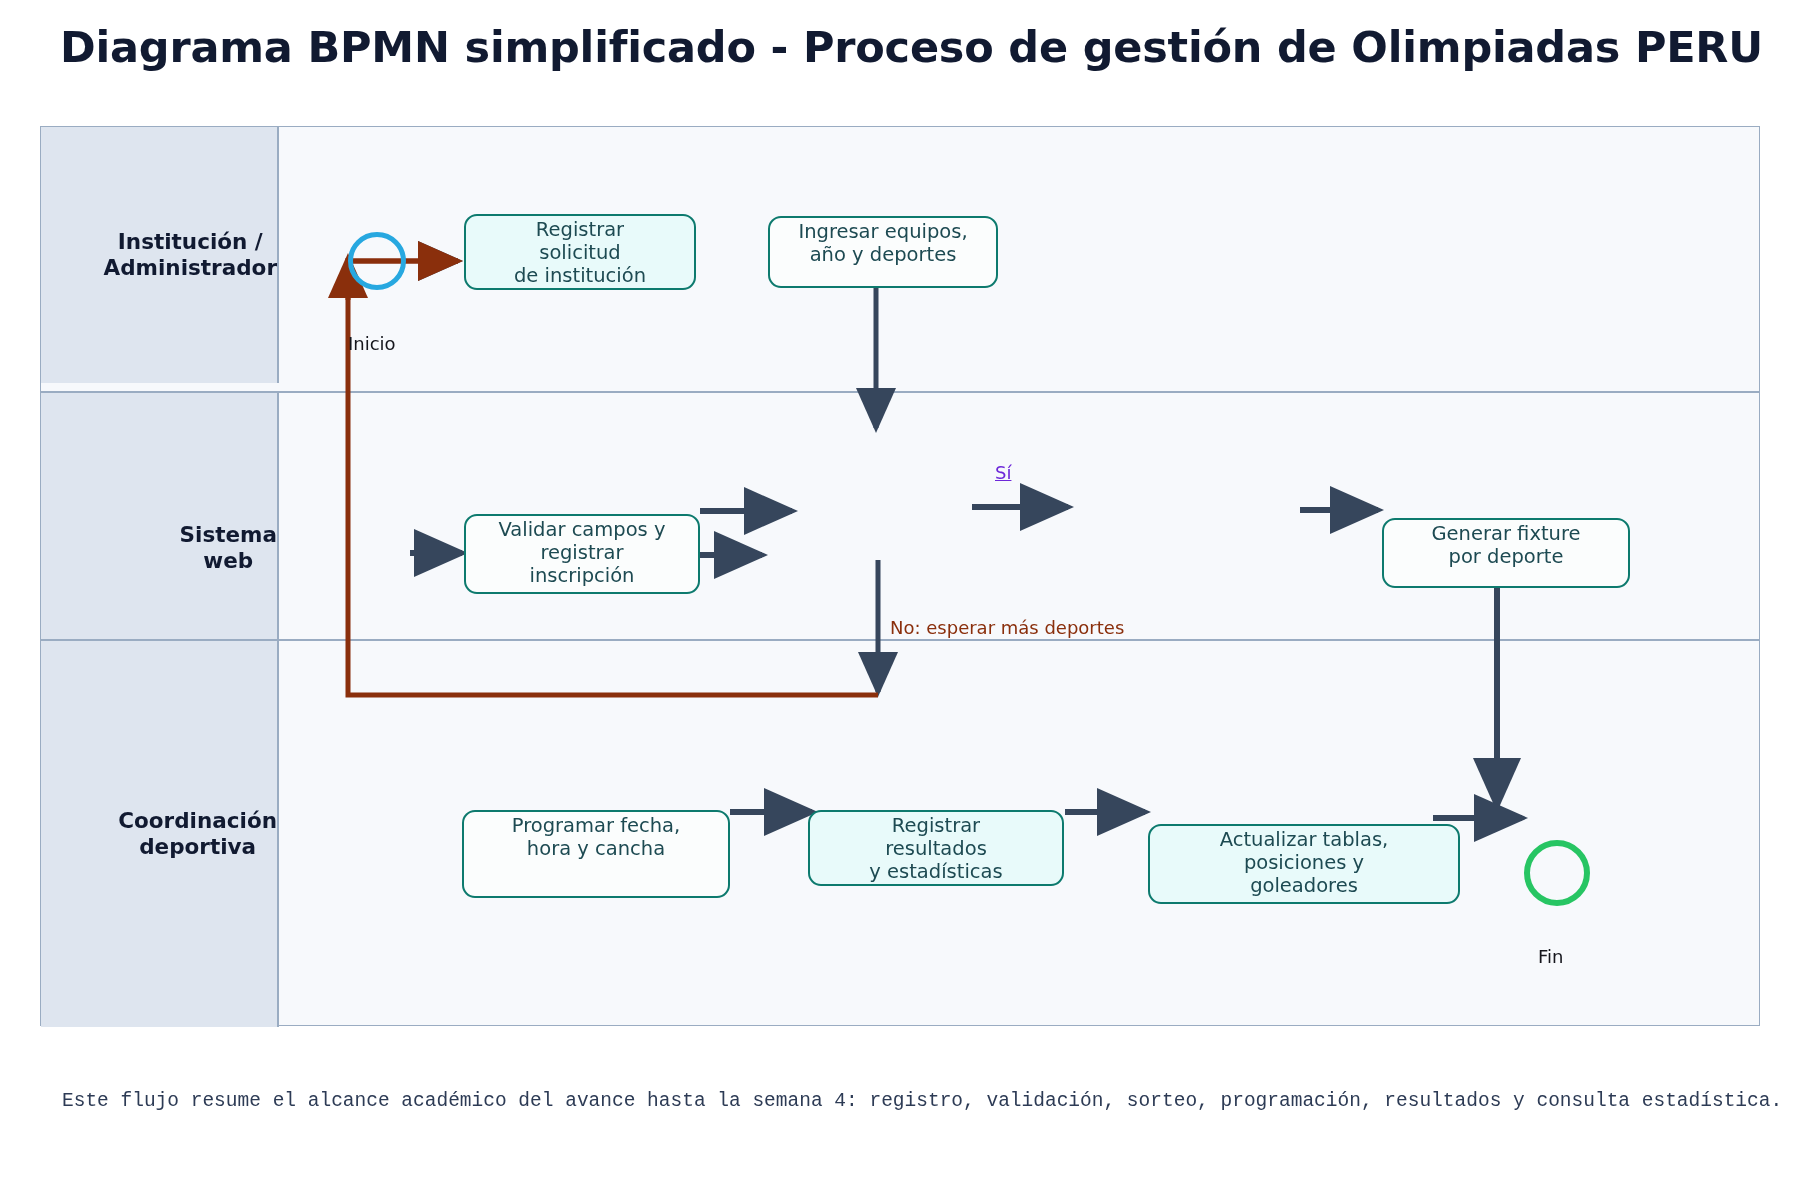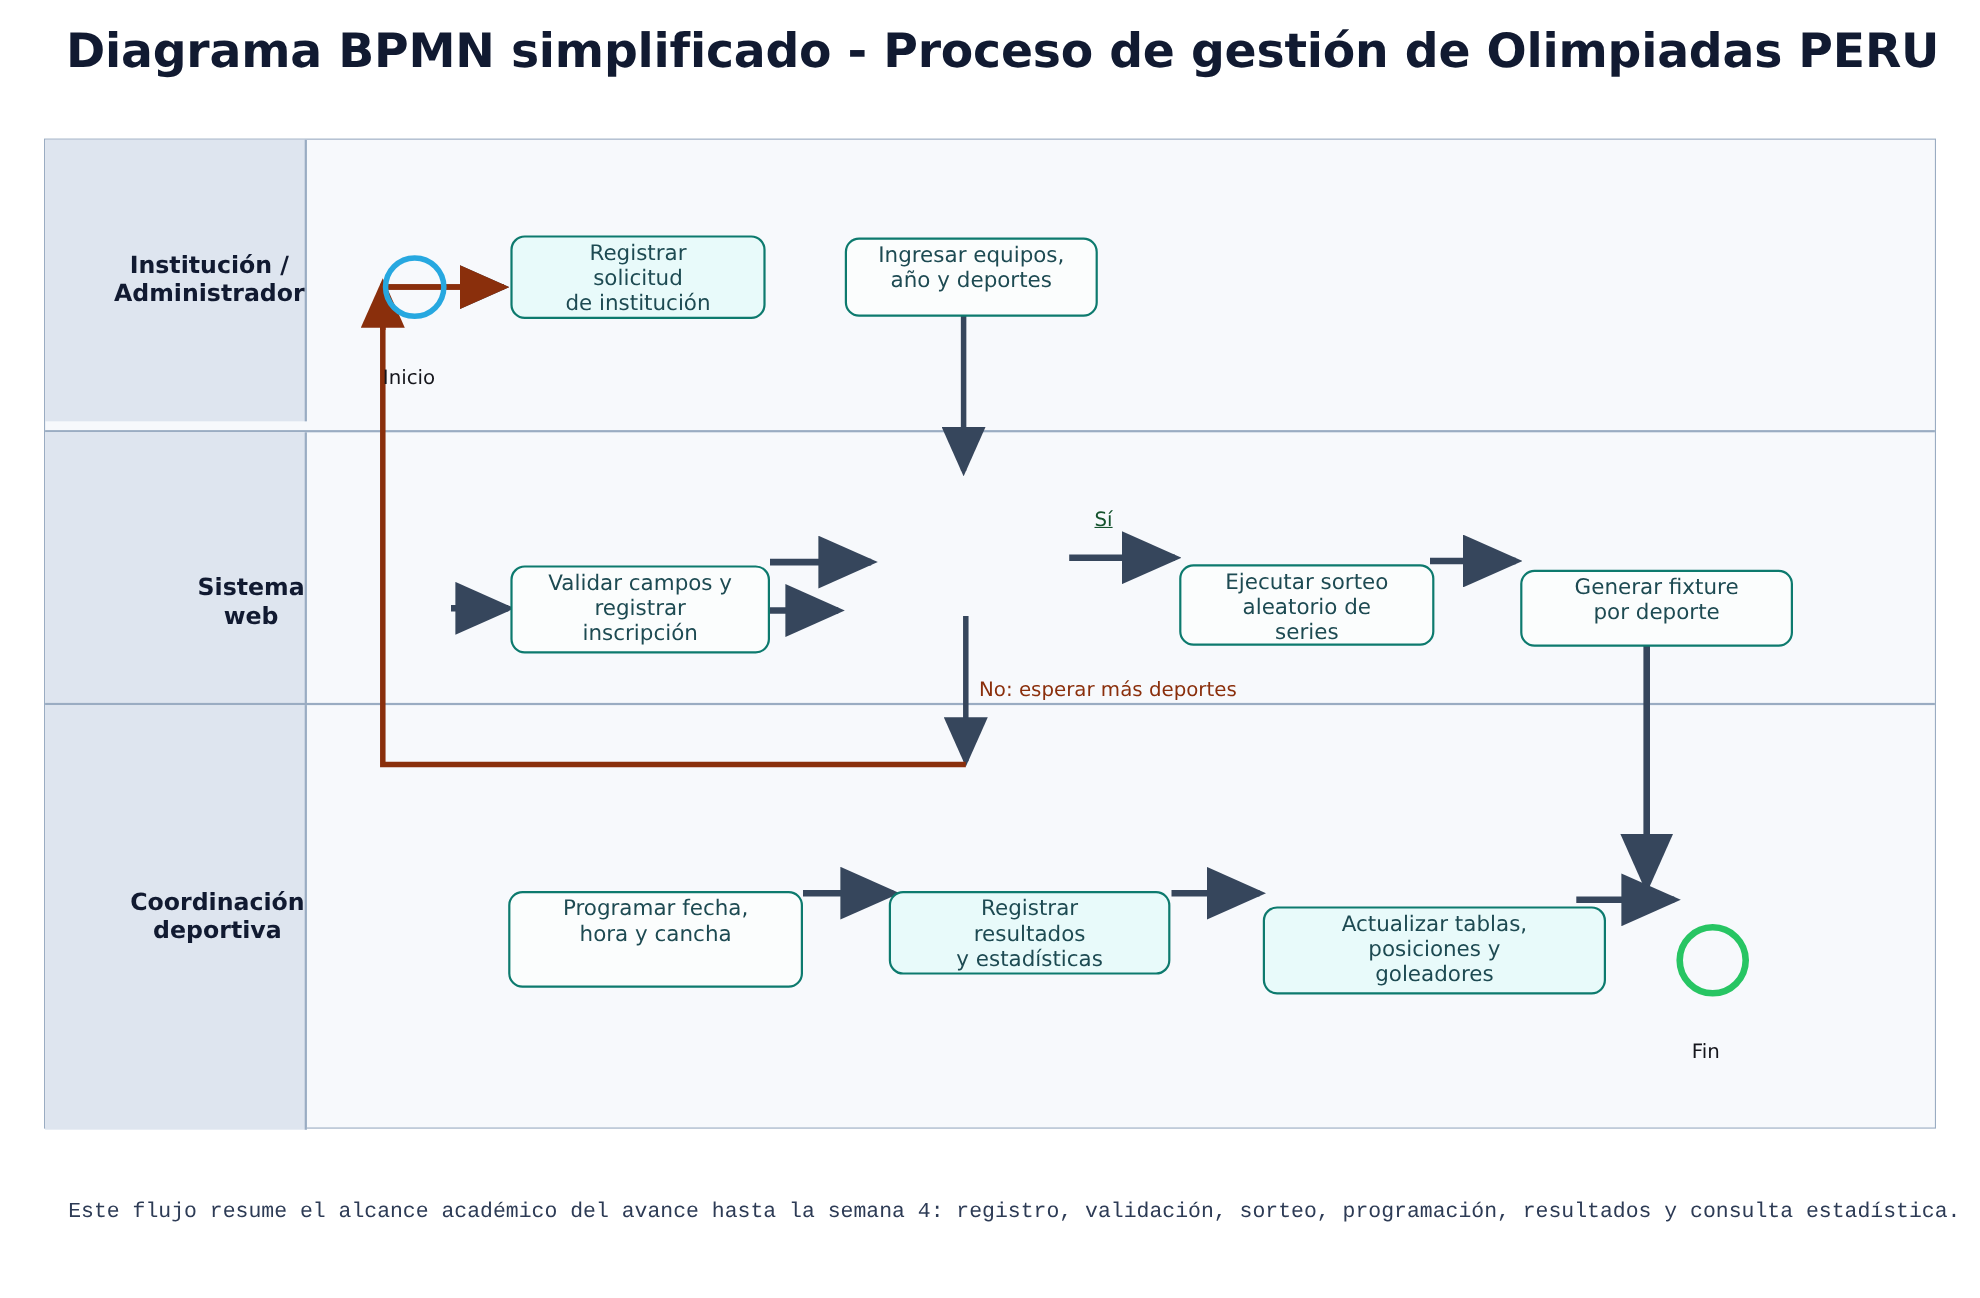--- a/index.html
+++ b/index.html
@@ -126,21 +126,21 @@
   }
 
   
   svg.flows { position: absolute; left: 0; top: 0; width: 1800px; height: 1180px; overflow: visible; }
 
   .flow-label {
     position: absolute;
     font-size: 18px;
     white-space: nowrap;
   }
-  .flow-label.yes { color: #14532d; text-decoration: underline; }
+  .flow-label.yes { color: #6d28d9; text-decoration: underline; }
   .flow-label.no  { color: #8a2f0c; }
 </style>
 </head>
 <body>
 
 <div id="canvas">
 
   <div class="title">Diagrama BPMN simplificado - Proceso de gestión de Olimpiadas PERU</div>
 
   <div class="pool">
@@ -222,25 +222,20 @@
   <div class="node task plain" style="left:464px; top:514px; width:236px; height:80px;">
     <span>Validar campos y
 registrar
 inscripción</span>
   </div>
 
 
   <div class="flow-label yes" style="left:995px; top:462px;">Sí</div>
   <div class="flow-label no" style="left:890px; top:617px;">No: esperar más deportes</div>
 
-  <div class="node task plain" style="left:1072px; top:513px; width:232px; height:74px;">
-    <span>Ejecutar sorteo
-aleatorio de
-series</span>
-  </div>
 
   <div class="node task plain" style="left:1382px; top:518px; width:248px; height:70px;">
     <span>Generar fixture
 por deporte</span>
   </div>
 
   <div class="node task plain" style="left:462px; top:810px; width:268px; height:88px;">
     <span>Programar fecha,
 hora y cancha</span>
   </div>

